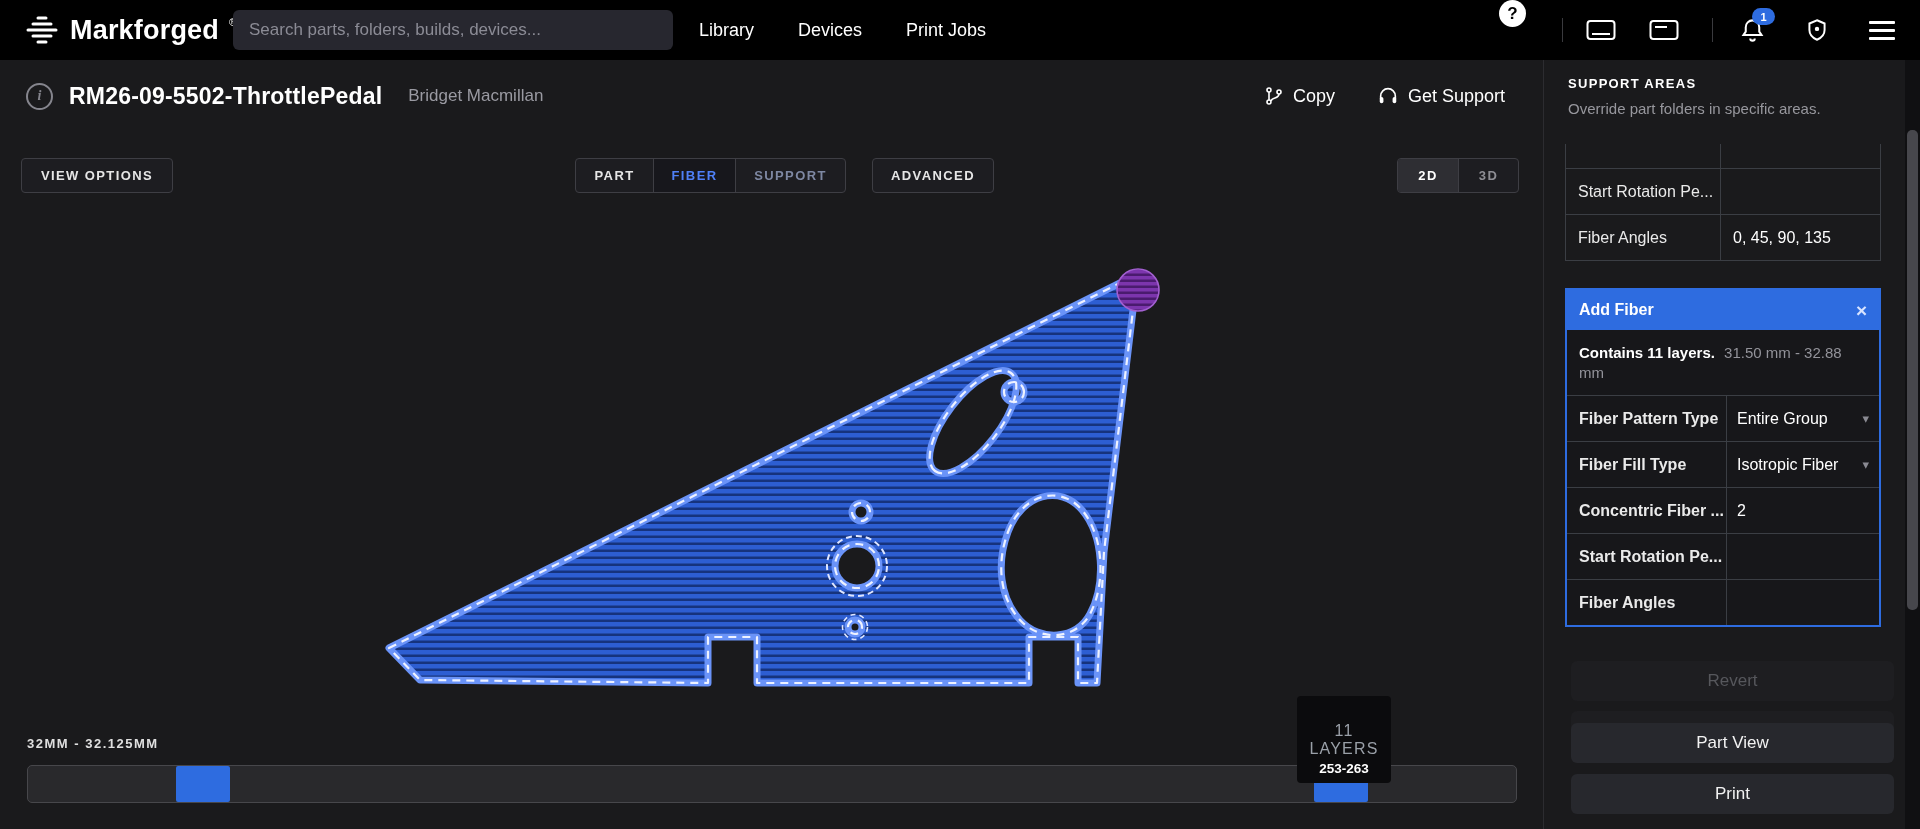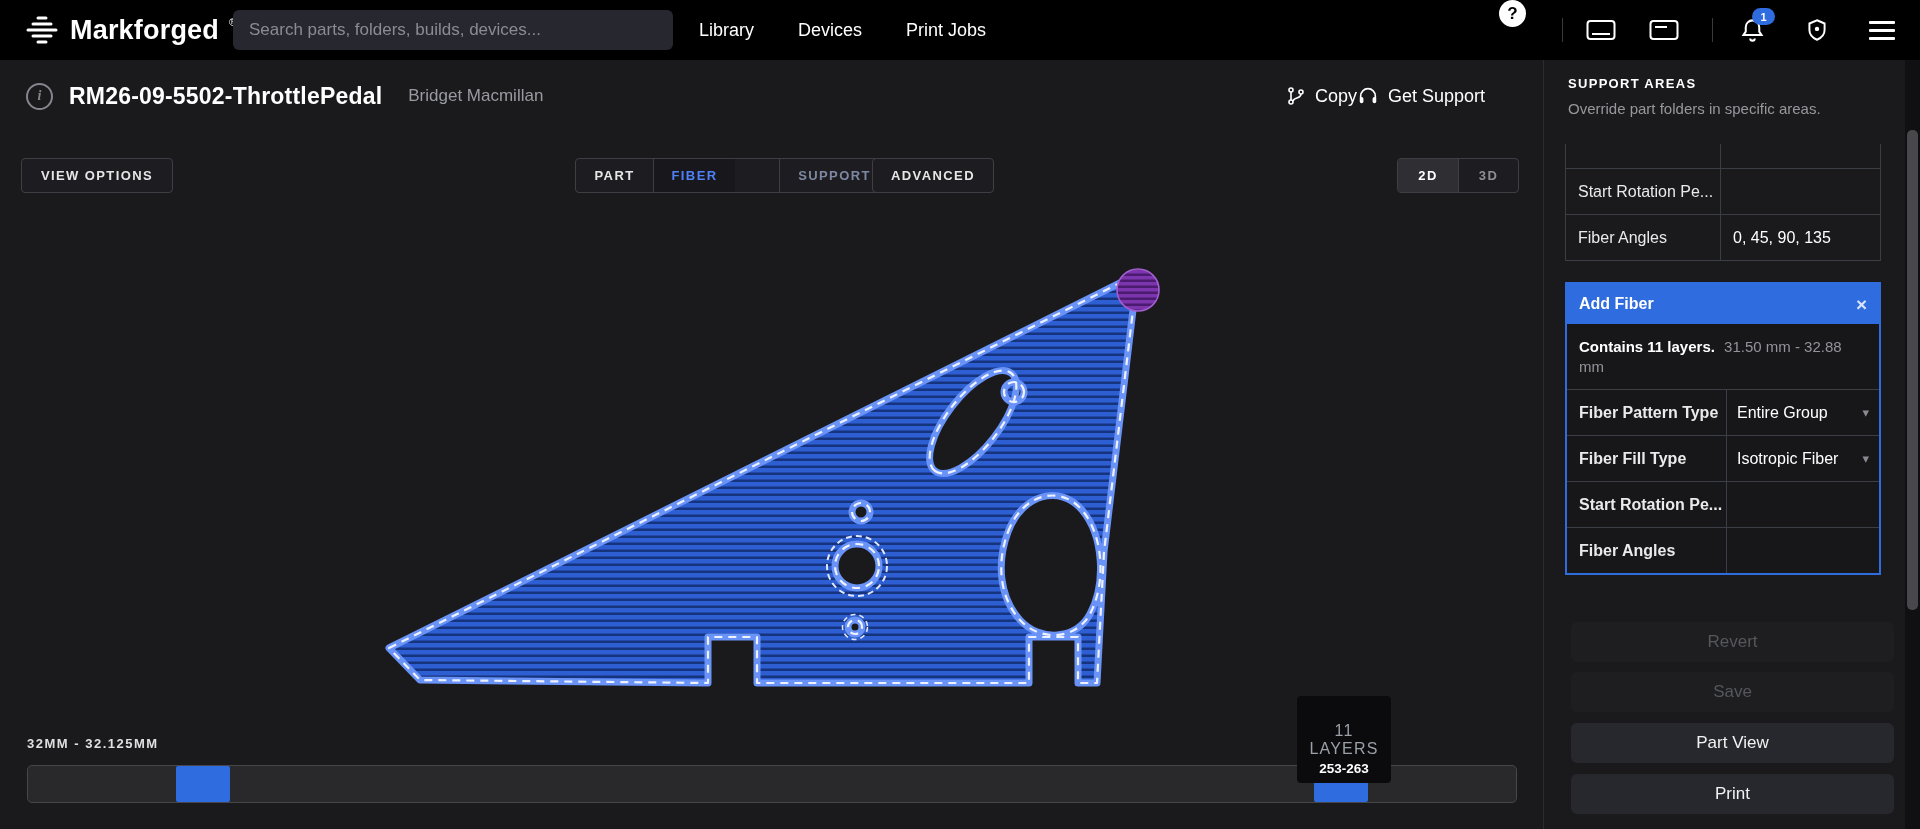--- a/index.html
+++ b/index.html
@@ -28,40 +28,40 @@
   .hamburger{left:1868px;width:28px;flex-direction:column;gap:5px;display:flex;}
   .hamburger span{display:block;width:26px;height:3px;background:#fff;border-radius:1px;}
 
   
   .part-header{position:absolute;top:60px;left:0;width:1543px;height:72px;display:flex;align-items:center;}
   .info-circle{width:23px;height:23px;border-radius:50%;border:2px solid #85858d;color:#85858d;
     display:flex;align-items:center;justify-content:center;font-size:14px;font-weight:700;
     font-family:"Liberation Serif",serif;font-style:italic;margin-left:26px;flex:0 0 auto;}
   .part-title{color:#fff;font-size:23px;font-weight:700;margin-left:16px;letter-spacing:.2px;}
   .part-owner{color:#9a9aa2;font-size:17px;margin-left:26px;}
-  .header-actions{margin-left:auto;margin-right:58px;display:flex;align-items:center;}
+  .header-actions{margin-left:auto;margin-right:38px;display:flex;align-items:center;gap:42px;}
   .header-action{display:flex;align-items:center;gap:9px;color:#fff;font-size:18px;cursor:pointer;}
 
   
   .canvas{position:absolute;top:132px;left:0;width:1543px;height:697px;background:#1a1a1c;}
   .part-svg{position:absolute;left:0;top:0;}
   .cbtn{position:absolute;display:flex;align-items:center;justify-content:center;
     background:#1d1d21;border:1px solid #3e3e44;border-radius:4px;color:#e6e6e6;
     font-size:13px;font-weight:700;letter-spacing:1.4px;cursor:pointer;box-sizing:border-box;}
   .btn-viewoptions{left:21px;top:26px;width:152px;height:35px;}
   .btn-advanced{left:872px;top:26px;width:122px;height:35px;}
   .seg-group{position:absolute;top:26px;height:35px;display:flex;background:#1d1d21;
     border:1px solid #3e3e44;border-radius:4px;overflow:hidden;box-sizing:border-box;}
   .tabs{left:575px;}
   .seg{display:flex;align-items:center;justify-content:center;font-size:13px;font-weight:700;
     letter-spacing:1.4px;color:#e6e6e6;cursor:pointer;height:100%;box-sizing:border-box;}
   .seg + .seg{border-left:1px solid #3e3e44;}
   .seg-part{width:77px;}
   .seg-fiber{width:82px;color:#4f80f7;background:#17171c;}
-  .seg-support{width:110px;color:#7e88a3;margin-left:44px;}
+  .seg-support{width:110px;color:#7e88a3;}
   .dim-toggle{left:1397px;}
   .seg-2d{width:60px;background:#2e2e33;color:#fff;}
   .seg-3d{width:60px;color:#8e8e94;}
 
   
   .range-label{position:absolute;left:27px;top:604px;color:#e0e0e0;font-size:13px;font-weight:700;letter-spacing:1.5px;}
   .layer-track{position:absolute;left:27px;top:633px;width:1490px;height:38px;background:#29292c;
     border:1px solid #47474b;border-radius:5px;box-sizing:border-box;cursor:pointer;}
   .layer-handle{position:absolute;top:0;height:36px;width:54px;background:#2e6ce0;border-radius:2px;cursor:ew-resize;}
   .handle-left{left:148px;}
@@ -81,38 +81,38 @@
   .sb-heading{position:absolute;left:24px;top:16px;color:#fff;font-size:13px;font-weight:700;letter-spacing:1.3px;}
   .sb-desc{position:absolute;left:24px;top:40px;color:#97979d;font-size:15px;}
   .ov-table{position:absolute;left:21px;top:84px;width:316px;border:1px solid #3b3e44;border-top:none;box-sizing:border-box;}
   .t-row{display:flex;border-bottom:1px solid #3b3e44;height:45px;align-items:stretch;}
   .t-row:last-child{border-bottom:none;}
   .t-row.cut{height:24px;}
   .t-label{width:155px;border-right:1px solid #3b3e44;display:flex;align-items:center;padding:0 12px;
     color:#eaeaea;font-size:16px;box-sizing:border-box;white-space:nowrap;overflow:hidden;}
   .t-value{flex:1;display:flex;align-items:center;padding:0 12px;color:#fff;font-size:16px;box-sizing:border-box;}
 
-  .add-fiber{position:absolute;left:21px;top:222px;width:316px;border:2px solid #2e6ce0;background:#17171a;box-sizing:border-box;}
+  .add-fiber{position:absolute;left:21px;top:228px;width:316px;border:2px solid #2e6ce0;background:#17171a;box-sizing:border-box;}
   .af-header{height:40px;background:#2e6ce0;display:flex;align-items:center;justify-content:space-between;
     padding:0 12px;color:#fff;font-size:16px;font-weight:700;}
   .af-close{color:#d9e4ff;font-size:19px;cursor:pointer;line-height:1;}
   .af-summary{padding:13px 12px;border-bottom:1px solid #3b3e44;font-size:15px;line-height:1.3;}
   .af-summary .bold{color:#fff;font-weight:700;}
   .af-summary .rest{color:#93939a;margin-left:5px;}
   .af-row{display:flex;border-bottom:1px solid #3b3e44;height:45px;}
   .af-row:last-child{border-bottom:none;}
   .af-label{width:160px;border-right:1px solid #3b3e44;display:flex;align-items:center;padding:0 12px;
     color:#eaeaea;font-size:16px;box-sizing:border-box;white-space:nowrap;overflow:hidden;font-weight:bold;}
   .af-value{flex:1;display:flex;align-items:center;padding:0 10px;color:#fff;font-size:16px;
     box-sizing:border-box;justify-content:space-between;cursor:pointer;}
   .caret{color:#8a8a92;font-size:13px;}
 
   .sb-btn{position:absolute;left:27px;width:323px;height:40px;border-radius:6px;display:flex;align-items:center;
     justify-content:center;font-size:17px;cursor:pointer;box-sizing:border-box;border:none;}
-  .sb-btn.disabled{background:#1e1e21;color:#56575c;cursor:default;}
+  .sb-btn.disabled{background:#1e1e21;color:#56575c;cursor:default;margin-top:39px;}
   .sb-btn.normal{background:#27282d;color:#f2f2f2;}
   .btn-revert{top:562px;}
   .btn-save{top:612px;}
   .btn-partview{top:663px;}
   .btn-print{top:714px;}
 
   
   .scrollbar{position:absolute;right:0;top:60px;width:15px;height:769px;background:#101012;}
   .scroll-thumb{position:absolute;left:2px;top:70px;width:11px;height:480px;background:#47474c;border-radius:5px;cursor:grab;}
 </style>
@@ -339,20 +339,26 @@
       </div>
     </div>
     <div class="af-row">
       <div class="af-label">Fiber Fill Type</div>
       <div class="af-value">
         <span>Isotropic Fiber</span>
         <span class="caret">▾</span>
       </div>
     </div>
     <div class="af-row">
+      <div class="af-label">Concentric Fiber ...</div>
+      <div class="af-value">
+        <span>2</span>
+      </div>
+    </div>
+    <div class="af-row">
       <div class="af-label">Start Rotation Pe...</div>
       <div class="af-value">
         <span></span>
       </div>
     </div>
     <div class="af-row">
       <div class="af-label">Fiber Angles</div>
       <div class="af-value">
         <span></span>
       </div>

